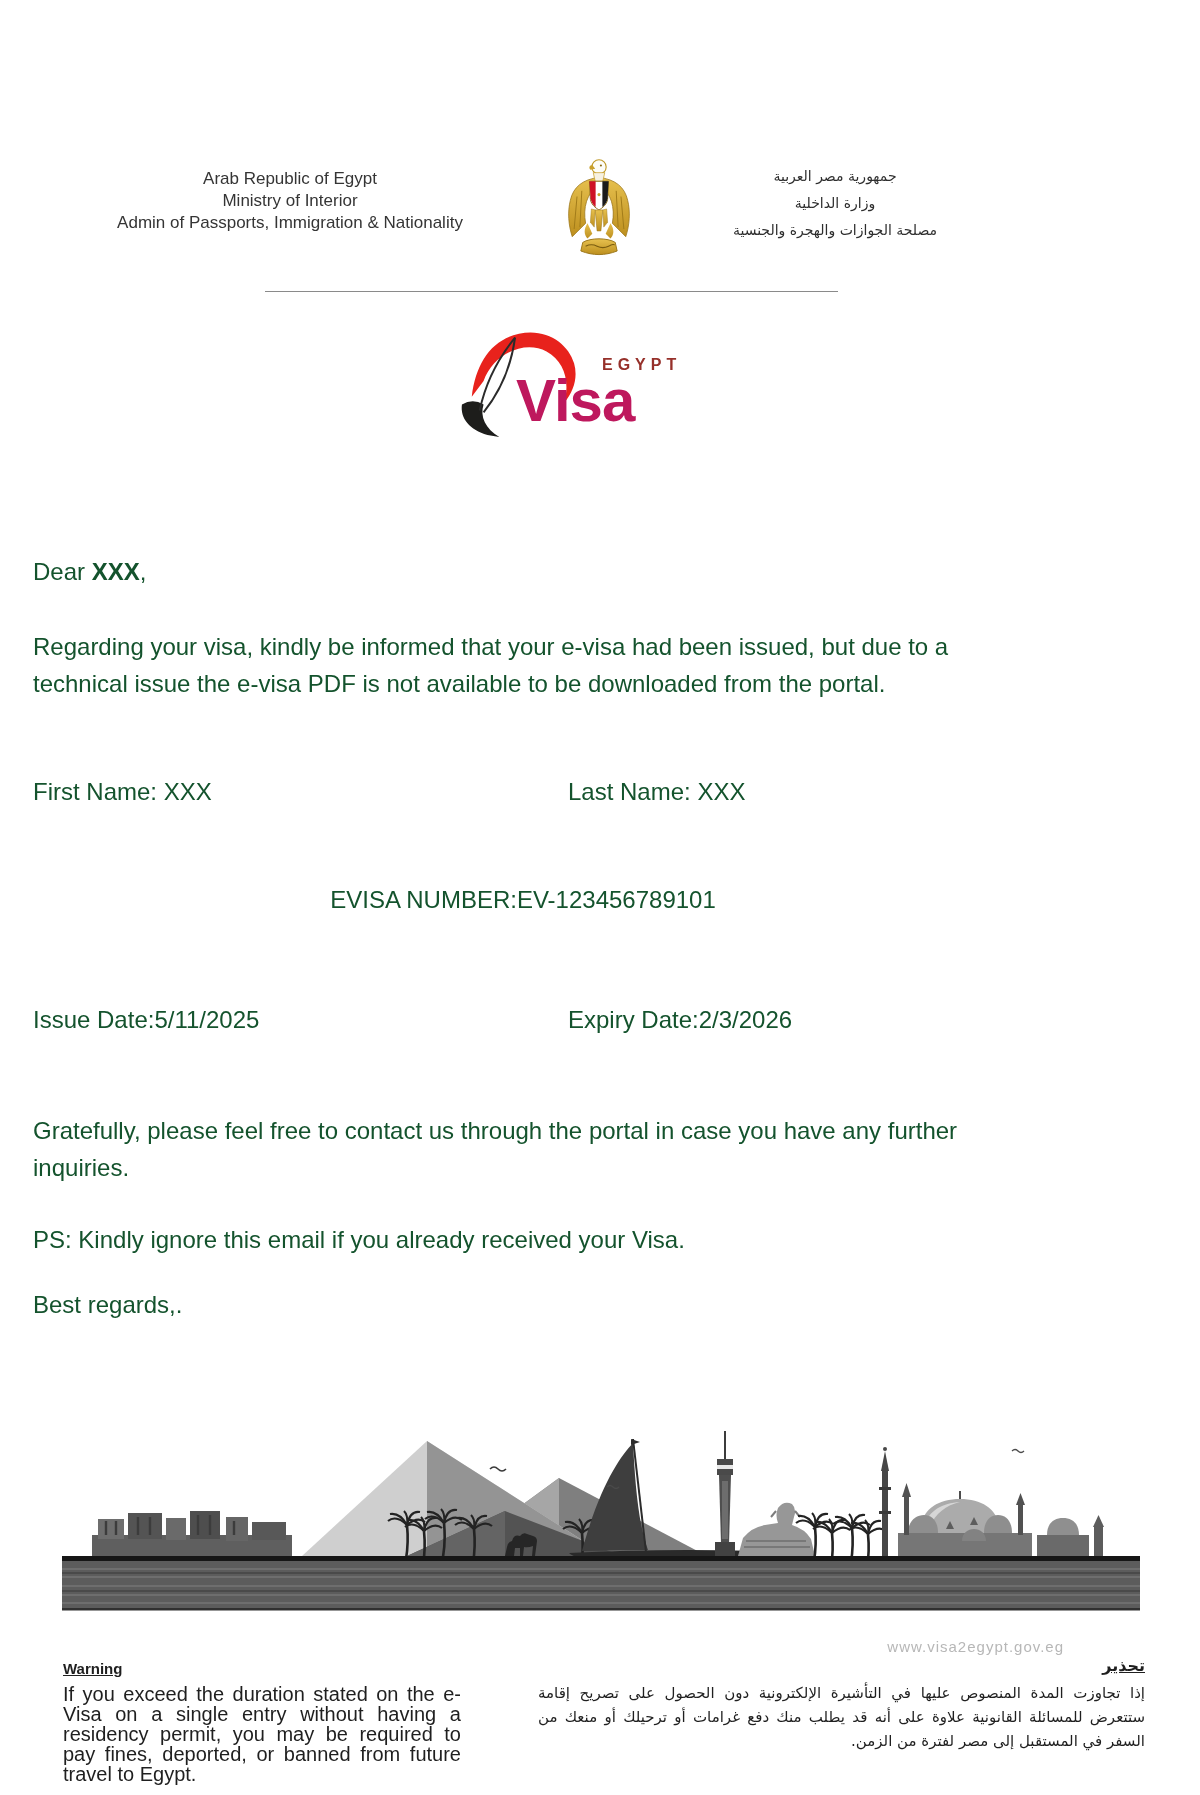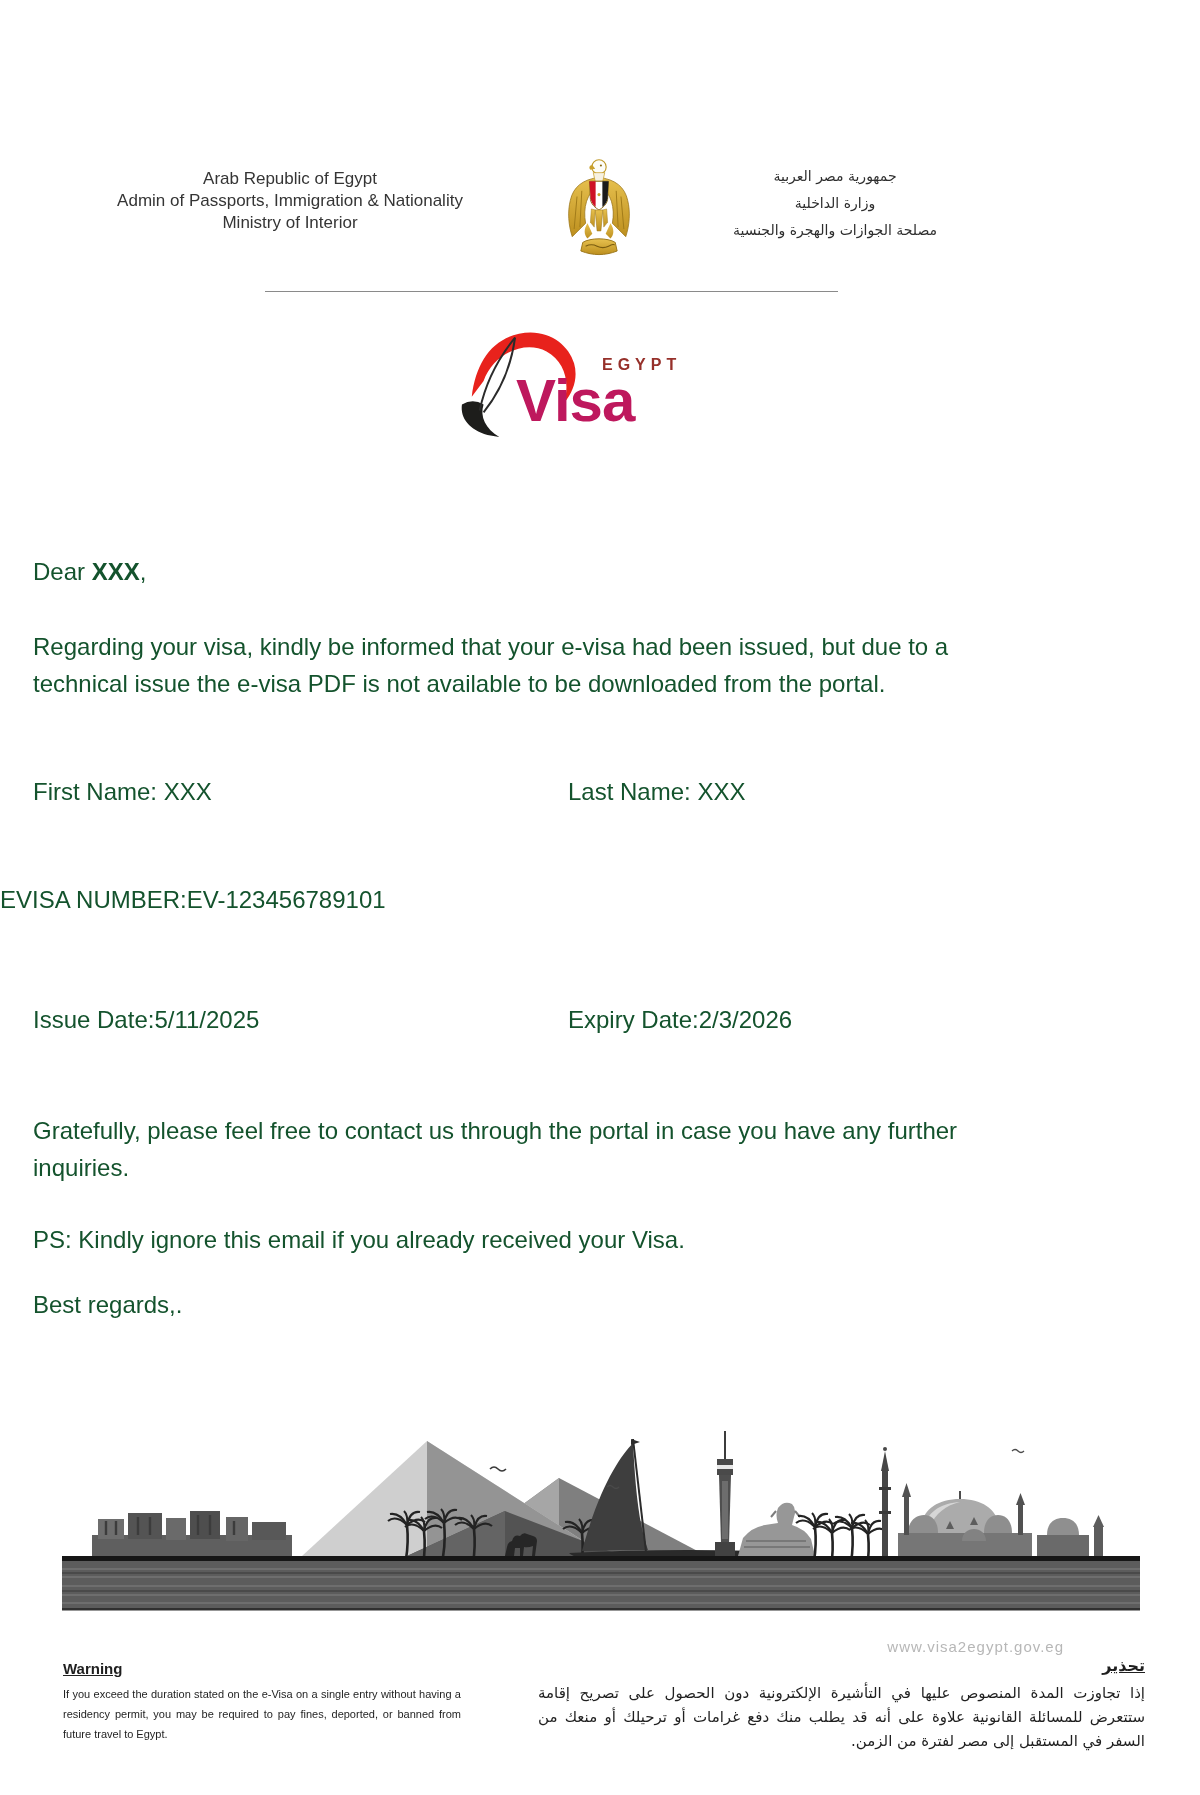--- a/index.html
+++ b/index.html
@@ -29,52 +29,52 @@
     position:absolute;left:64px;top:48px;font-size:60px;font-weight:bold;
     color:#be185d;letter-spacing:-1px;
   }
   
   .bodyline{position:absolute;left:33px;font-size:24px;color:#14532d;}
   .b-dear{top:558px;}
   .b-dear b{font-weight:bold;}
   .b-intro{top:628px;width:968px;line-height:37px;}
   .b-first{top:778px;}
   .b-last{left:568px;top:778px;}
-  .b-evisa{left:0;top:886px;width:1046px;text-align:left;}
+  .b-evisa{left:0;top:886px;width:1046px;text-align:center;}
   .b-issue{top:1006px;}
   .b-expiry{left:568px;top:1006px;}
   .b-contact{top:1112px;width:978px;line-height:37px;}
   .b-ps{top:1226px;}
   .b-close{top:1291px;}
   
   .skyline{position:absolute;left:62px;top:1423px;width:1078px;height:192px;}
   .website{
     position:absolute;left:0;top:1638px;width:1064px;text-align:right;
     font-size:15px;letter-spacing:1px;color:#b7b7b7;
   }
   
   .warn-en{position:absolute;left:63px;top:1660px;width:398px;color:#1f1f1f;}
   .warn-en .wtitle{font-size:15px;font-weight:bold;text-decoration:underline;margin-bottom:7px;}
-  .warn-en .wbody{font-size:11px;line-height:20px;text-align:justify;text-align-last:left;}
+  .warn-en .wbody{font-size:20px;line-height:20px;text-align:justify;text-align-last:left;}
   .warn-ar{
     position:absolute;left:538px;top:1656px;width:607px;direction:rtl;
     font-family:"DejaVu Sans",sans-serif;color:#1f1f1f;
   }
   .warn-ar .wtitle{font-size:16px;font-weight:bold;text-decoration:underline;margin-bottom:6px;}
   .warn-ar .wbody{font-size:15px;line-height:24px;text-align:justify;text-align-last:right;}
 </style>
 </head>
 <body>
 
 <div class="page">
 
   <div class="gov-left">
     <div>Arab Republic of Egypt</div>
+    <div>Ministry of Interior</div>
     <div>Admin of Passports, Immigration &amp; Nationality</div>
-    <div>Ministry of Interior</div>
   </div>
 
   <svg class="emblem" viewBox="0 0 90 112" aria-hidden="true">
     <defs>
       <linearGradient id="goldg" x1="0" y1="0" x2="0" y2="1">
         <stop offset="0" stop-color="#e7c14f"></stop>
           <stop offset="1" stop-color="#bd8f1e"></stop>
       </linearGradient>
     </defs>
 

